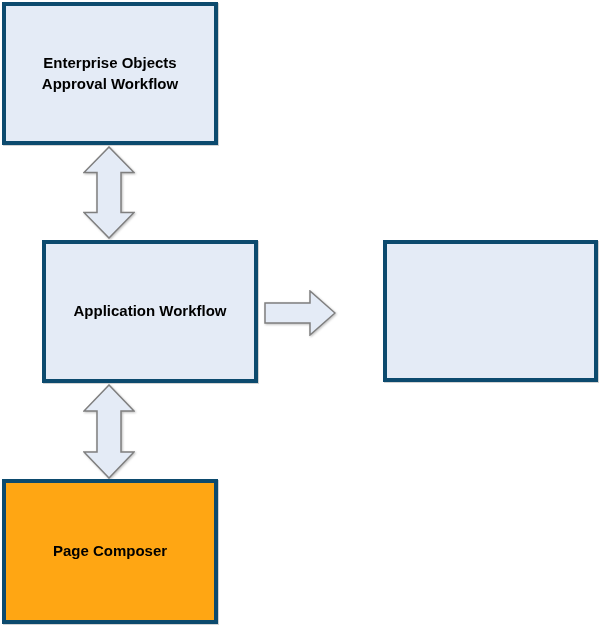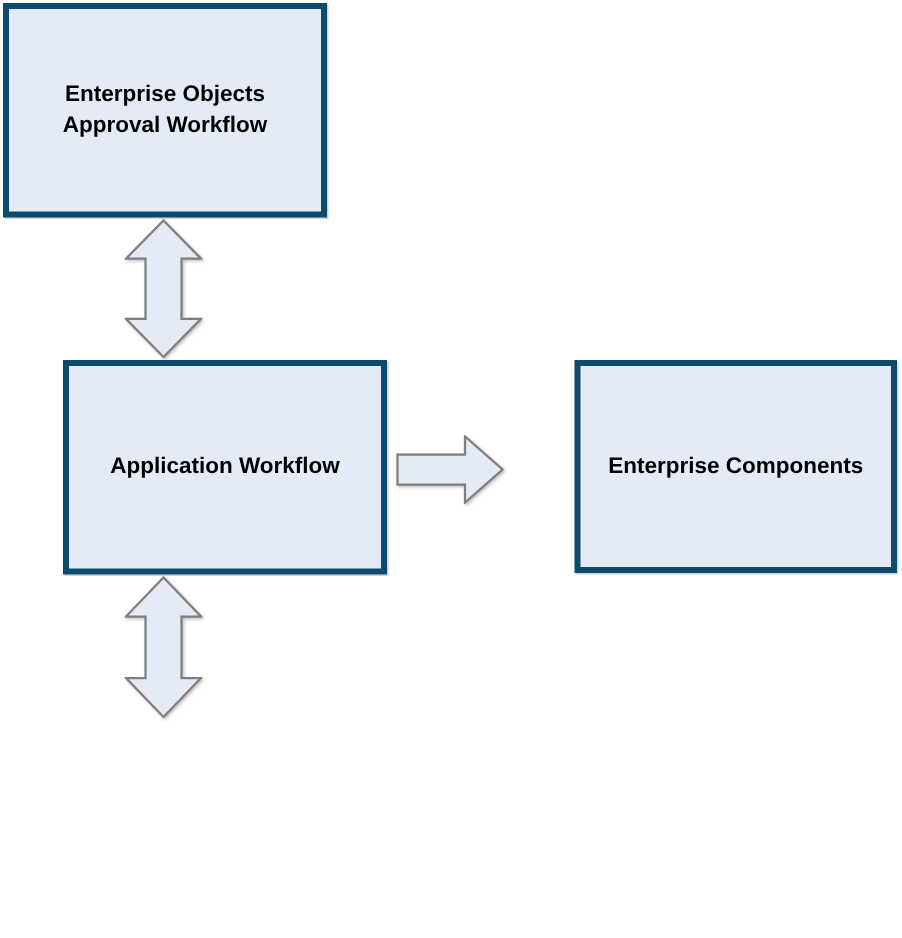--- a/index.html
+++ b/index.html
@@ -72,20 +72,24 @@
   </div>
 
   <svg class="arrow" id="varrow-2" viewBox="0 0 52 95" preserveAspectRatio="none">
     <polygon points="26,1 51,27 38,27 38,68 51,68 26,94 1,68 14,68 14,27 1,27"></polygon>
   </svg>
 
   <svg class="arrow" id="harrow-1" viewBox="0 0 72 46" preserveAspectRatio="none">
     <polygon points="1,13 46,13 46,1 71,23 46,45 46,33 1,33"></polygon>
   </svg>
 
+  <div class="node" id="node-page-composer">
+    <div>
+      <span class="node-label">Page Composer</span>
+    </div>
+  </div>
 
   <div class="node" id="node-fluid-approvals">
     <div>
-      <span class="node-label">Enterprise Components</span>
     </div>
   </div>
 
 </div>
 
 </body></html>

